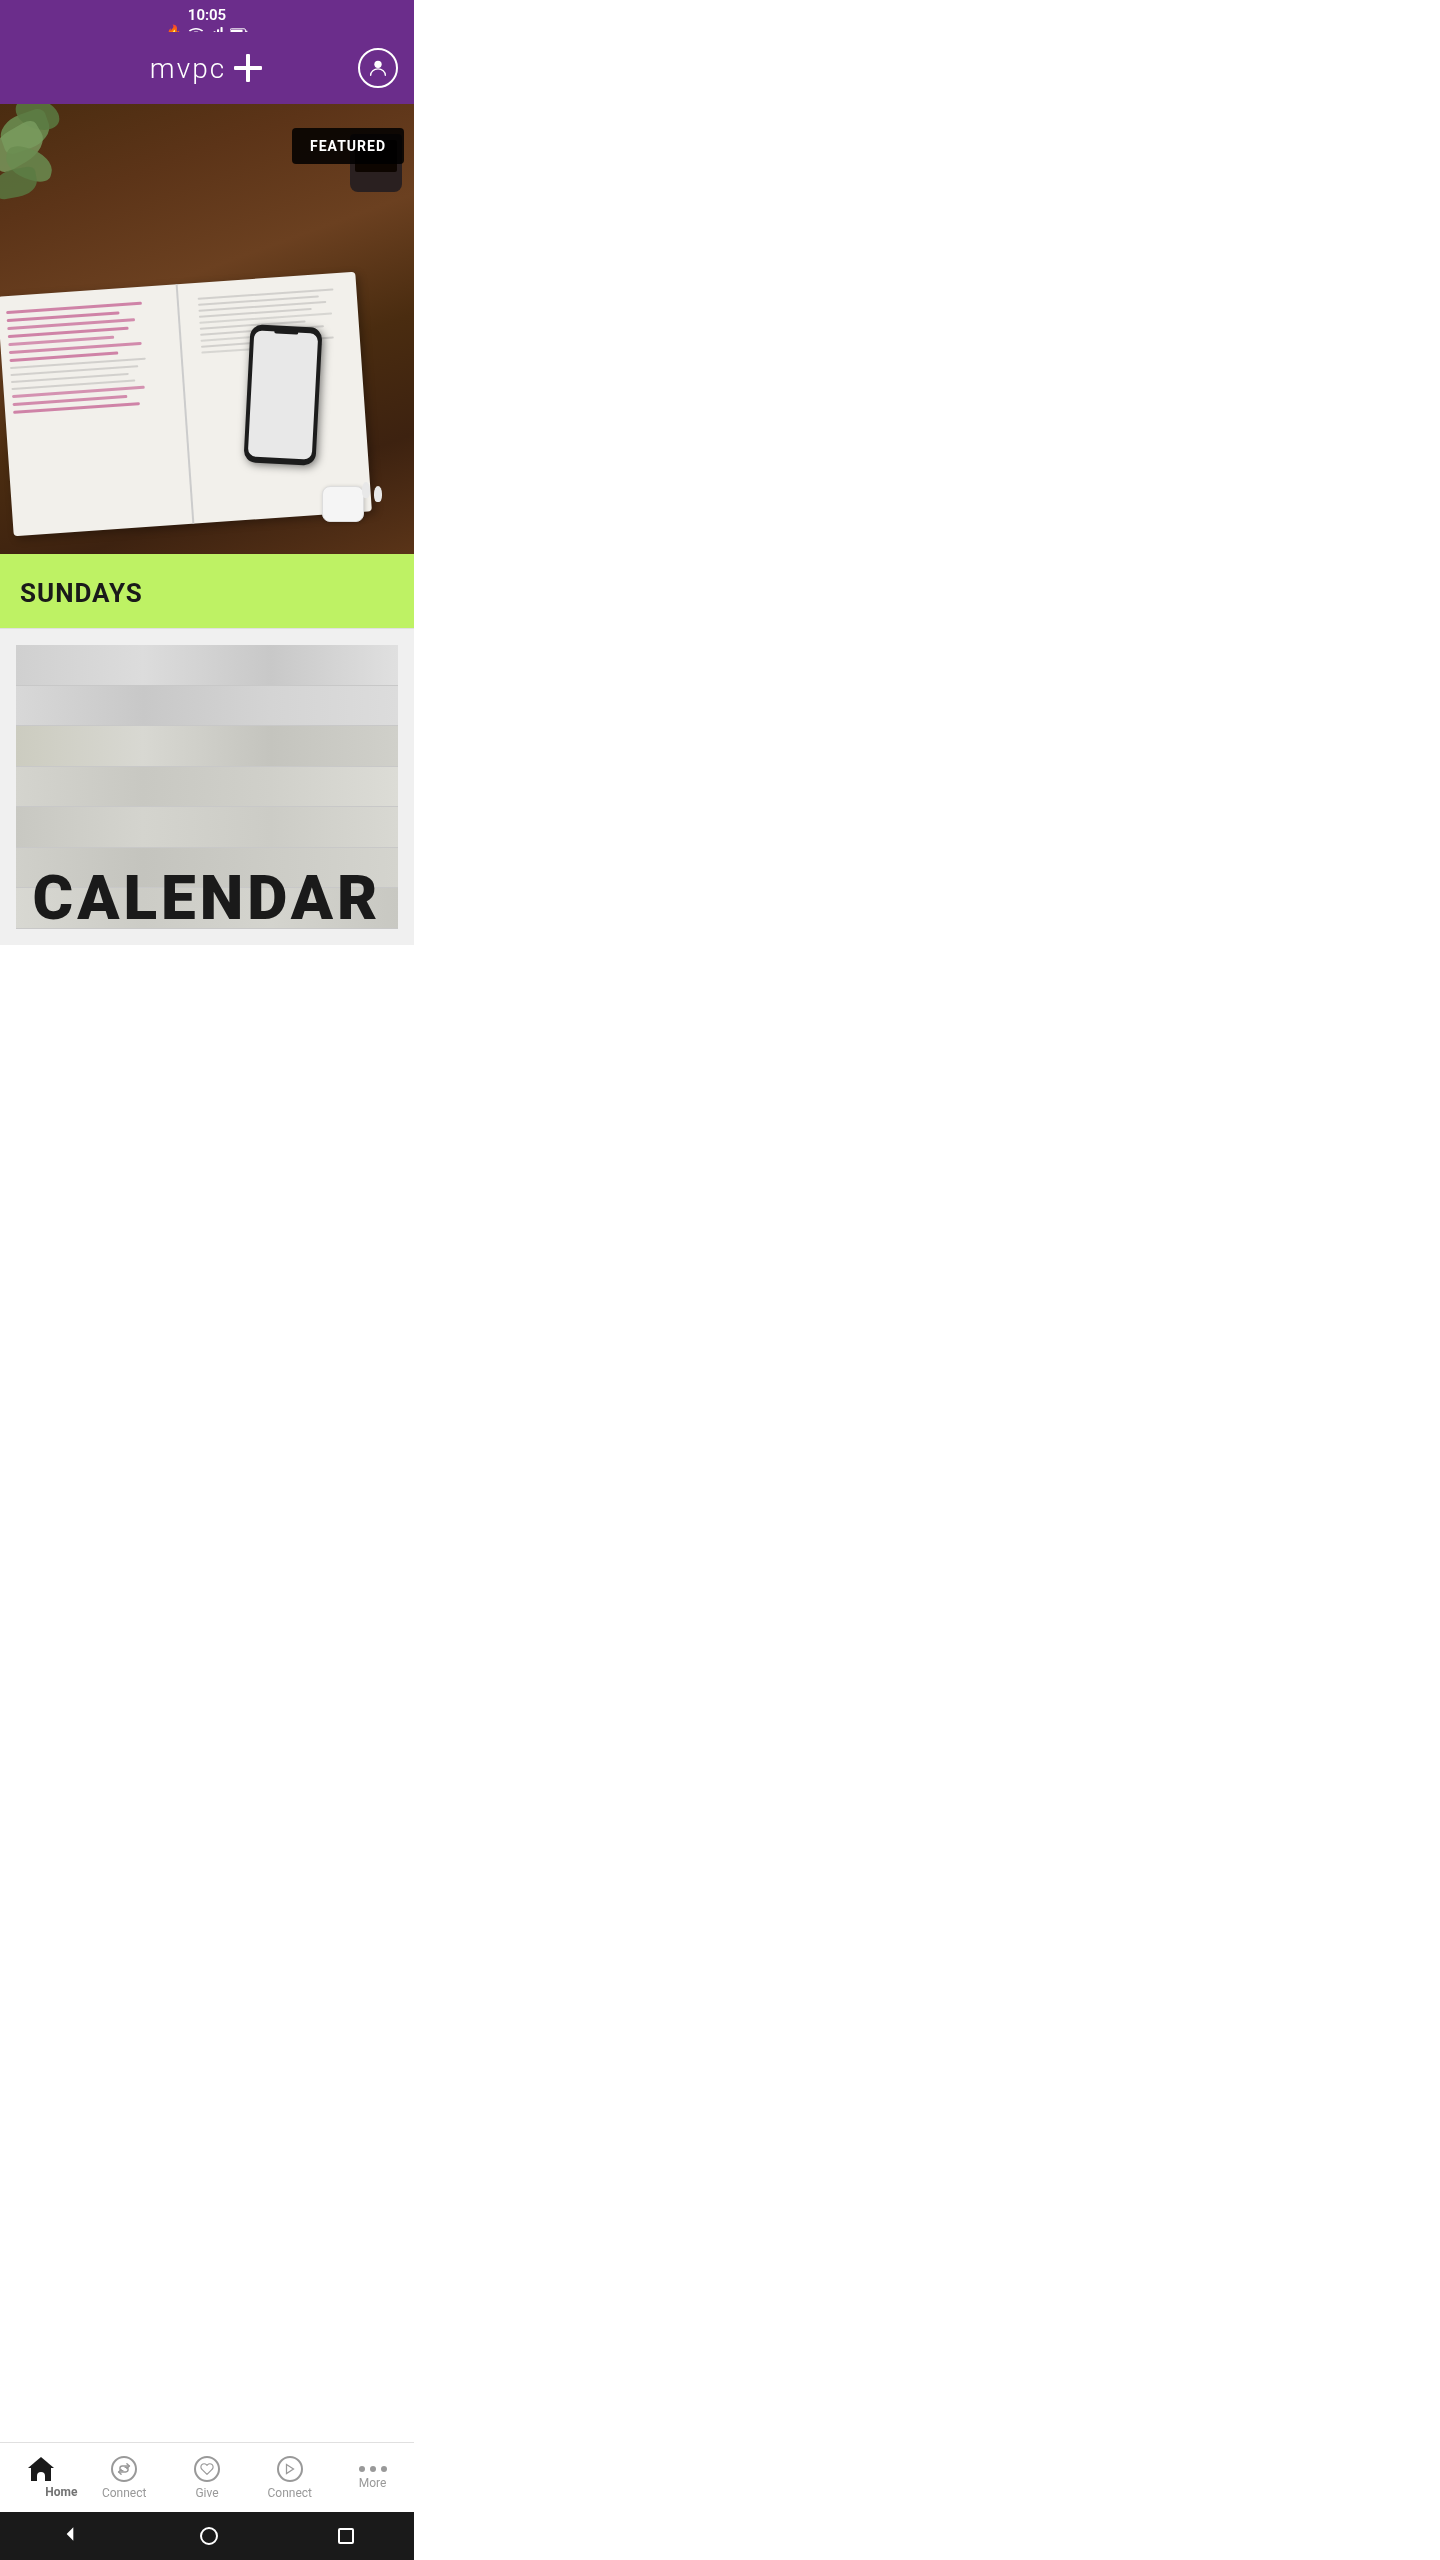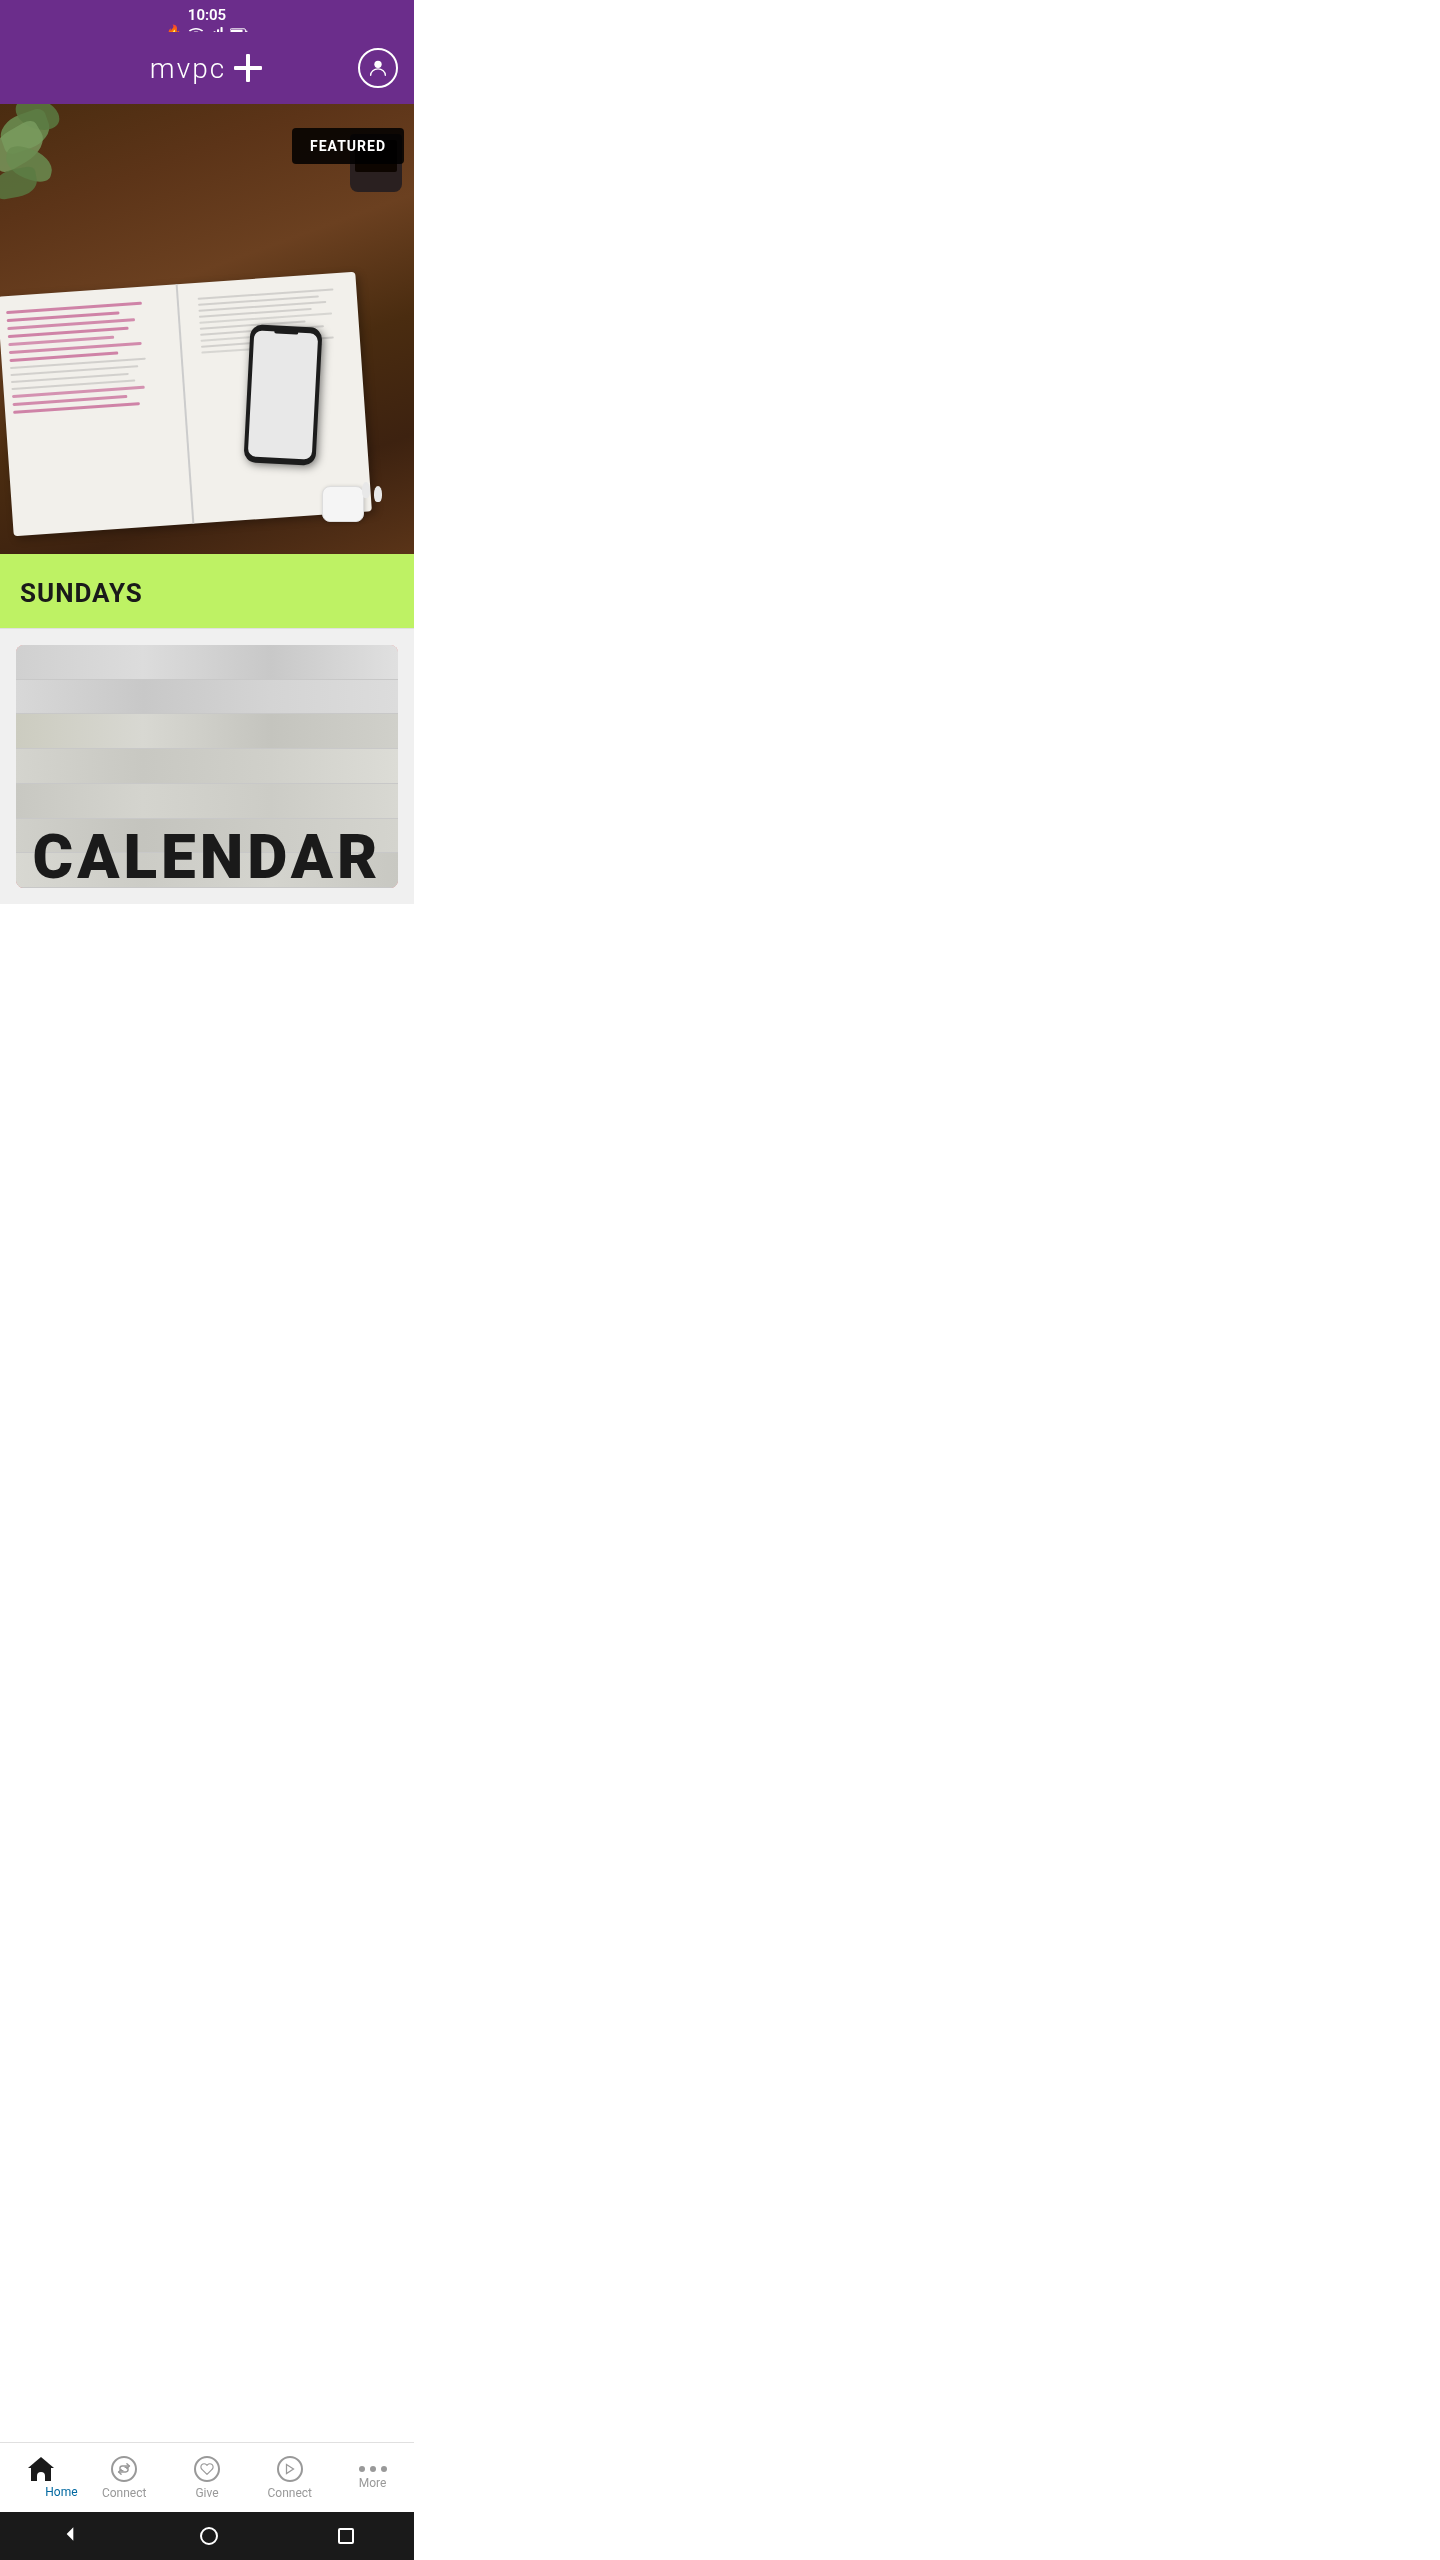--- a/index.html
+++ b/index.html
@@ -130,23 +130,23 @@
     }
 
     
     .cards-section {
       background: #f0f0f0;
       padding: 16px;
     }
 
     .calendar-card {
       background: #ef4444;
-      border-radius: 8px;
+      border-radius: 0;
       overflow: hidden;
-      height: 243px;
+      height: 284px;
       position: relative;
     }
 
     .calendar-card-bg {
       width: 100%;
       height: 100%;
       background: linear-gradient(180deg, #e8e8e8 0%, #d4d4d4 100%);
       position: relative;
       display: flex;
       align-items: flex-end;
@@ -208,22 +208,22 @@
       cursor: pointer;
       padding: 8px 4px;
     }
 
     .nav-label {
       font-size: 12px;
       color: #999;
     }
 
     .nav-label.active {
-      color: #0369a1;
-      font-weight: 400;
+      color: #737373;
+      font-weight: 700;
       margin-left: 40px;
     }
 
     
     .android-nav {
       position: fixed;
       bottom: 0;
       left: 0;
       right: 0;
       width: 414px;

